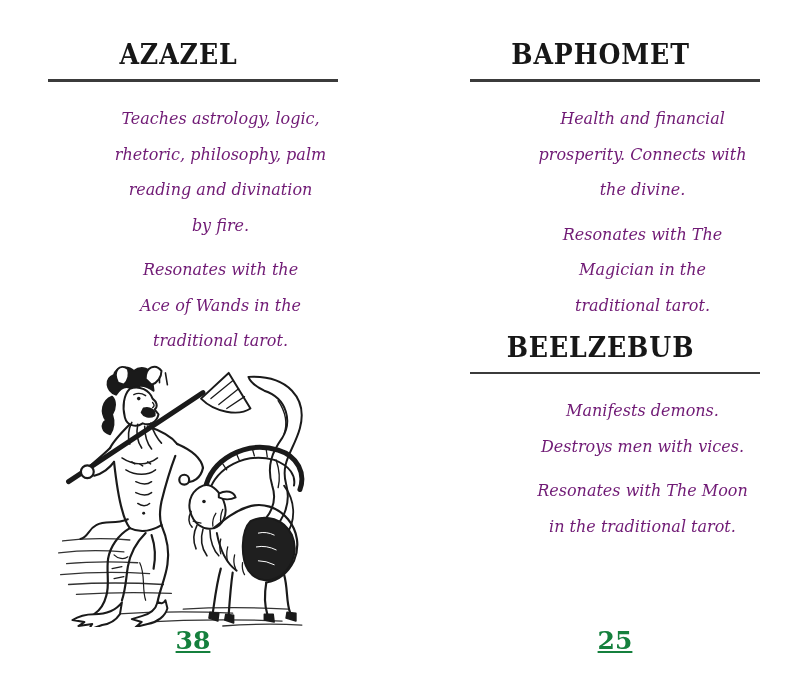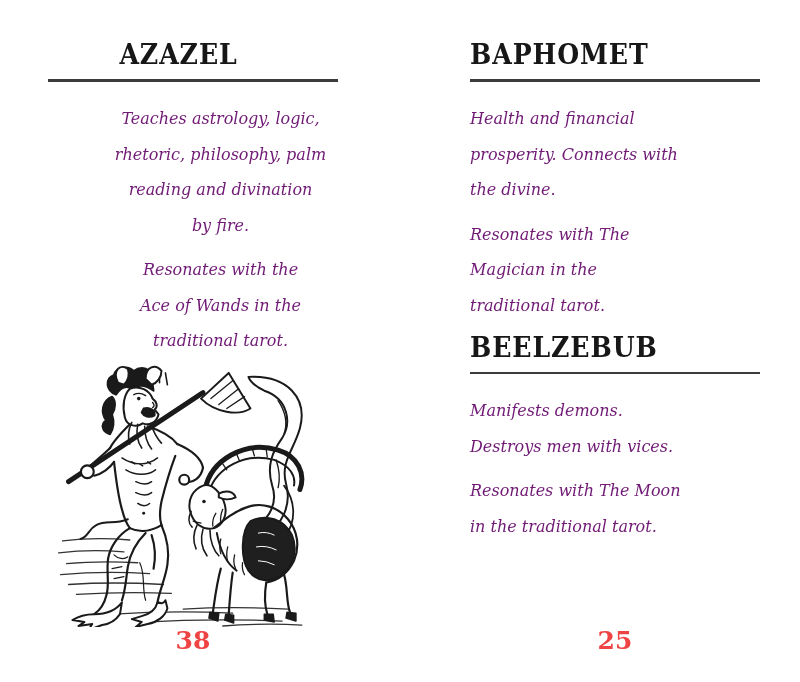--- a/index.html
+++ b/index.html
@@ -1,20 +1,20 @@
 <!DOCTYPE html>
 <html lang="en"><head>
 <meta charset="utf-8">
 <style>
   html,body{margin:0;padding:0;}
   body{background:#ffffff;font-family:"DejaVu Serif","Liberation Serif",serif;}
   .spread{position:relative;width:800px;height:682px;background:#ffffff;overflow:hidden;color:#1c1c1c;}
   .page-col{position:absolute;top:40px;width:290px;}
   .col-left{left:48px;text-align:center;}
-  .col-right{left:470px;}
+  .col-right{left:470px;text-align:center;}
   h2.demon-heading{
     margin:0;
     font-family:"DejaVu Serif","Liberation Serif",serif;
     font-weight:700;
     font-size:28px;
     line-height:30px;
     letter-spacing:1px;
     color:#171717;
     transform:scaleX(0.9);
     transform-origin:left center;
@@ -30,21 +30,21 @@
     color:#701a75;
     white-space:pre;
     width:345px;
   }
   .para + .para{margin-top:9px;}
   .section-block{margin-top:10px;}
   figure.engraving{margin:6px 0 0 6px;padding:0;width:298px;height:262px;}
   figure.engraving svg{display:block;width:100%;height:100%;}
   .pagenum{
     position:absolute;top:626px;width:290px;text-align:center;
-    font-weight:700;font-size:25px;color:#ef4444;font-style:normal;
+    font-weight:700;font-size:25px;color:#15803d;font-style:normal;text-decoration:underline;
   }
   .pagenum-left{left:48px;}
   .pagenum-right{left:470px;}
 </style>
 </head>
 <body>
 
 <div class="spread">
 
   <section class="page-col col-left">

